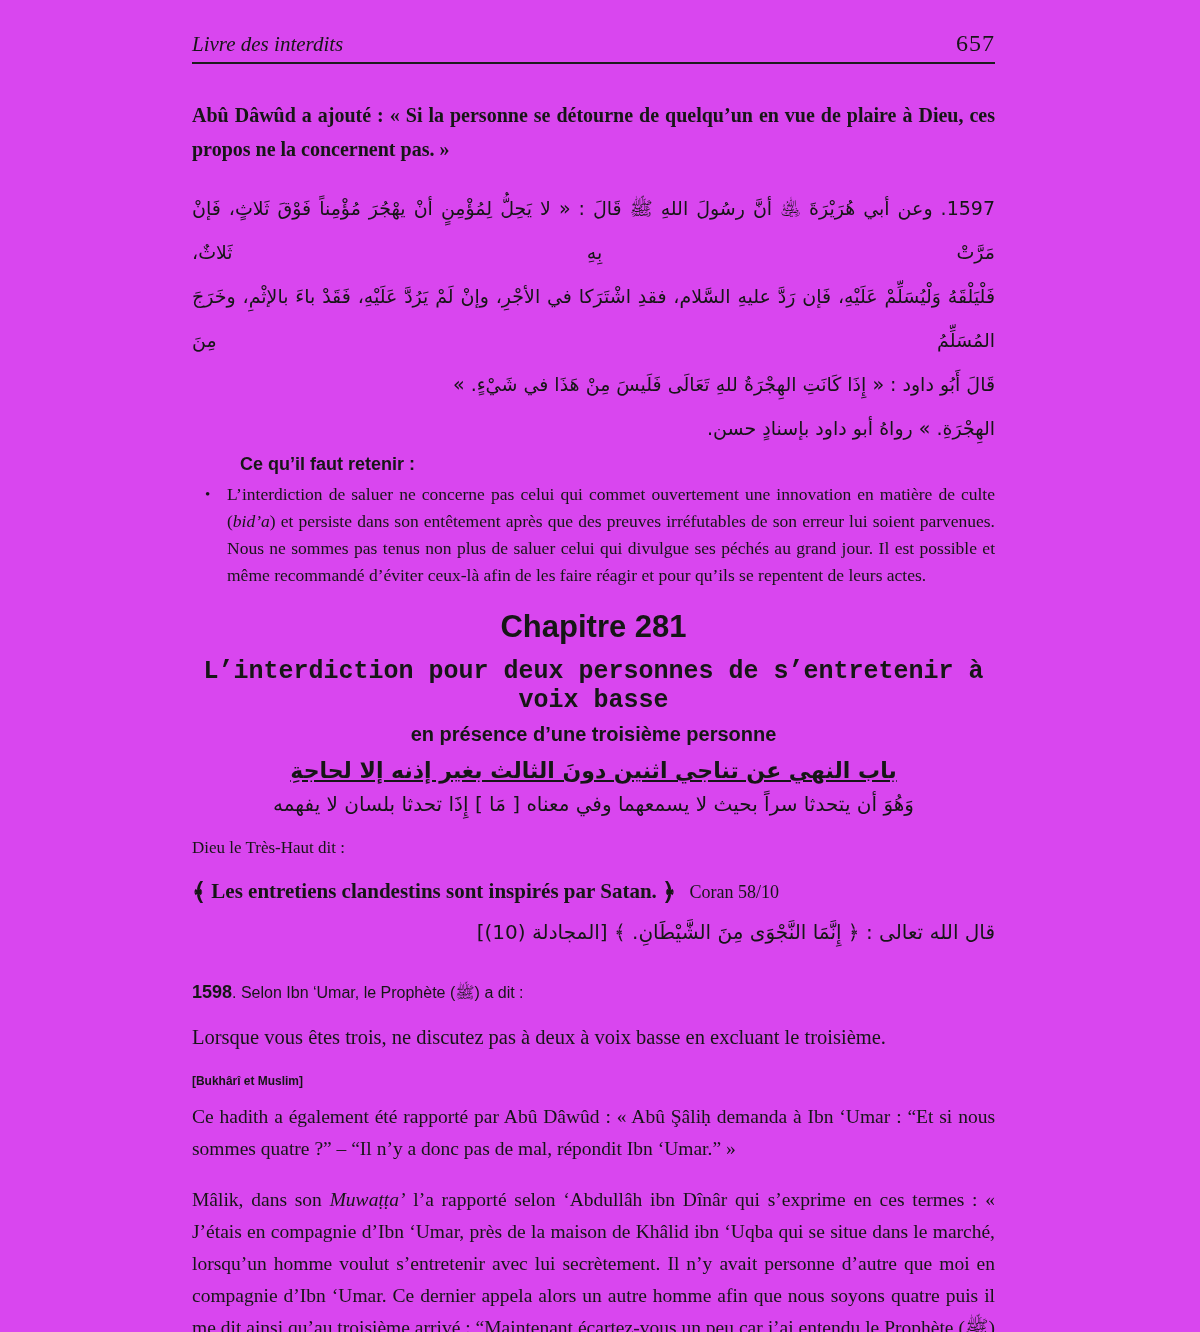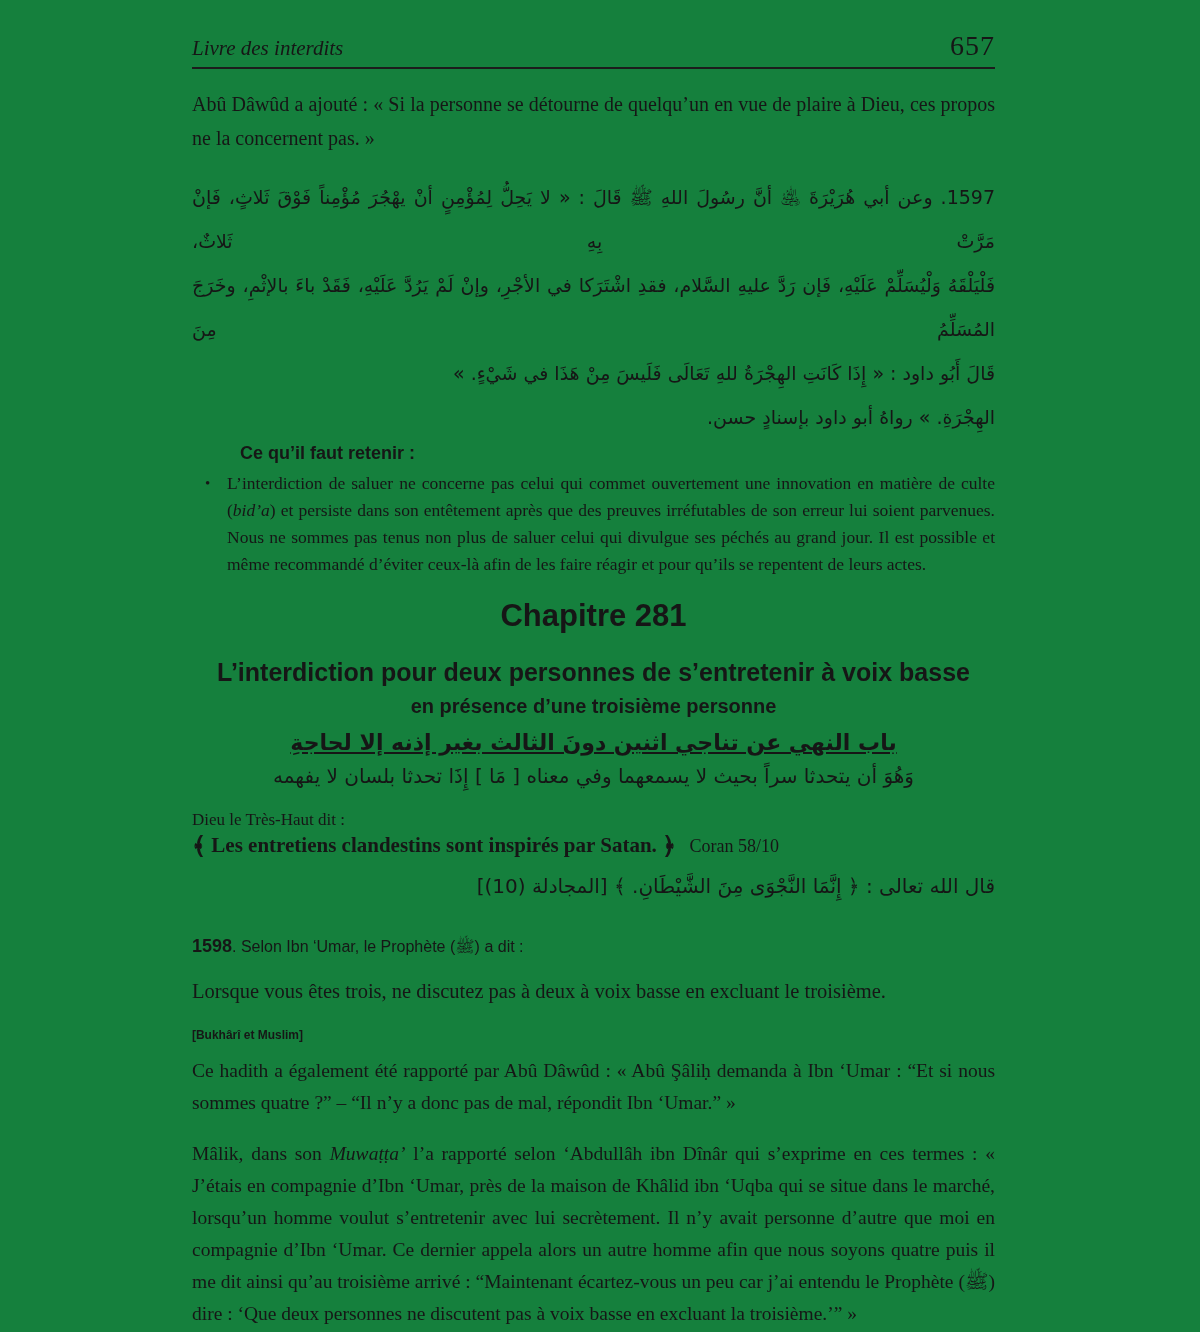--- a/index.html
+++ b/index.html
@@ -1,56 +1,56 @@
 <!DOCTYPE html>
 <html lang="fr"><head>
 <meta charset="utf-8">
 <style>
   html,body { margin:0; padding:0; background:#f2f1ee; }
   .page {
     width:1200px; height:1332px; box-sizing:border-box;
-    margin:0 auto; background:#15803d; color:#161616;
+    margin:0 auto; background:#d946ef; color:#161616;
     padding:30px 205px 0 192px; overflow:hidden; position:relative;
     font-family:"Liberation Serif", serif;
   }
   
   .hdr-row { display:flex; justify-content:space-between; align-items:baseline; }
   .book-title { font-style:italic; font-size:21px; }
-  .page-number { font-size:28px; letter-spacing:1px; }
+  .page-number { font-size:24px; letter-spacing:1px; }
   .hdr-rule { border:0; border-top:2.5px solid #1c1c1c; margin:5px 0 0 0; }
 
   
-  .intro { margin-top:18px; font-size:20px; line-height:34px; text-align:justify; }
+  .intro { margin-top:34px; font-size:20px; line-height:34px; text-align:justify;font-weight:bold; }
 
   
   .ar { font-family:"DejaVu Sans", sans-serif; direction:rtl; unicode-bidi:embed; }
   .ar-line { font-size:19px; line-height:44px; }
   .ar-justify { text-align:justify; text-align-last:justify; }
   .ar-right { text-align:right; }
   .ar-1597 { margin-top:14px; }
 
   
   .retenir { margin-top:4px; }
   .retenir-label { font-family:Liberation Sans, sans-serif; font-weight:bold; font-size:18px;margin-left:48px; }
   .retenir-item { display:flex; margin-top:6px; padding-left:13px; font-size:17.5px; line-height:27px; text-align:justify; }
   .bullet { width:22px; flex:none; font-size:15px; line-height:27px; }
   .retenir-text { flex:1; }
 
   
   .chapter { margin-top:20px; text-align:center; }
   .ch-number { font-family:"Liberation Sans", sans-serif; font-weight:bold; font-size:31px; }
-  .ch-title  { font-family:Liberation Sans, sans-serif; font-weight:bold; font-size:25px; margin-top:24px; }
+  .ch-title  { font-family:Liberation Mono, monospace; font-weight:bold; font-size:25px; margin-top:12px; }
   .ch-subtitle { font-family:Liberation Sans, sans-serif; font-weight:bold; font-size:20px; margin-top:8px; }
   .ch-ar-title { font-family:"DejaVu Sans", sans-serif; direction:rtl; font-weight:bold; font-size:22px; margin-top:12px;text-decoration:underline; }
   .ch-ar-def { font-family:"DejaVu Sans", sans-serif; direction:rtl; font-size:20px; margin-top:9px; }
 
   
   .quran { margin-top:22px; }
   .quran-intro { font-size:17px; }
-  .verse-line { margin-top:2px; font-size:21px; font-weight:bold; }
+  .verse-line { margin-top:20px; font-size:21px; font-weight:bold; }
   .ornament { font-family:"DejaVu Sans", sans-serif; font-size:24px; font-weight:bold; vertical-align:-2px; }
   .verse-ref { font-weight:normal; font-size:18px; margin-left:8px; }
   .verse-ar { margin-top:8px; font-size:20px; line-height:36px; }
 
   
   .h-intro { margin-top:32px; font-family:Liberation Sans, sans-serif; font-size:16px; }
   .h-num { font-weight:bold; font-size:18px; }
   .h-text { margin-top:15px; font-size:20.5px; line-height:30px; }
   .h-source { margin-top:4px; font-family:"Liberation Sans", sans-serif; font-weight:bold; font-size:13px; transform:scaleX(.92); transform-origin:left; }
   .commentary { margin-top:0; font-size:19.5px; line-height:32px; text-align:justify; }

